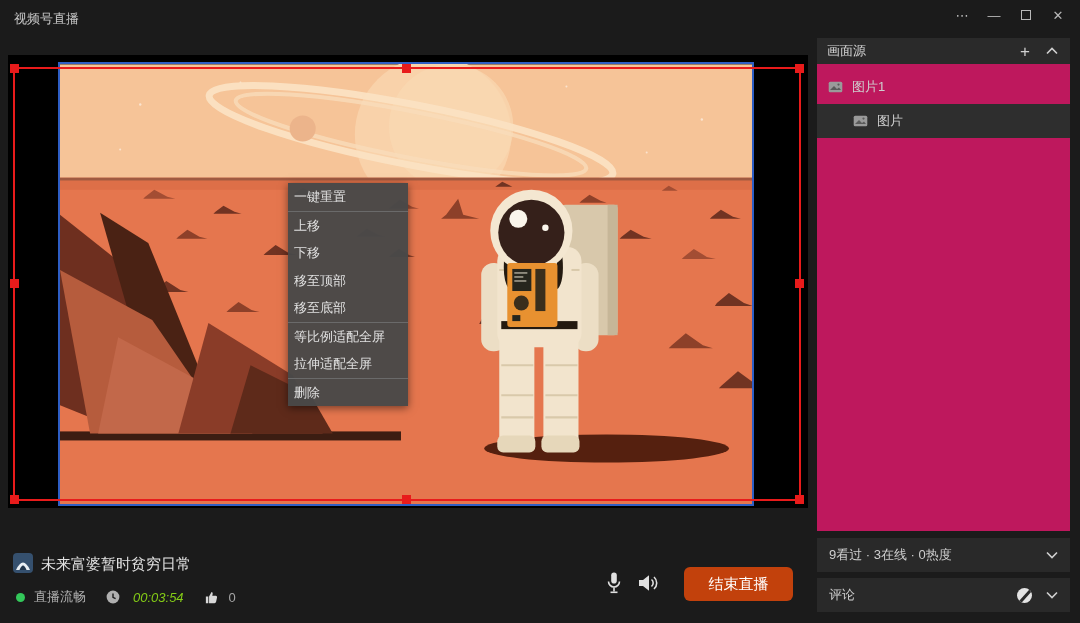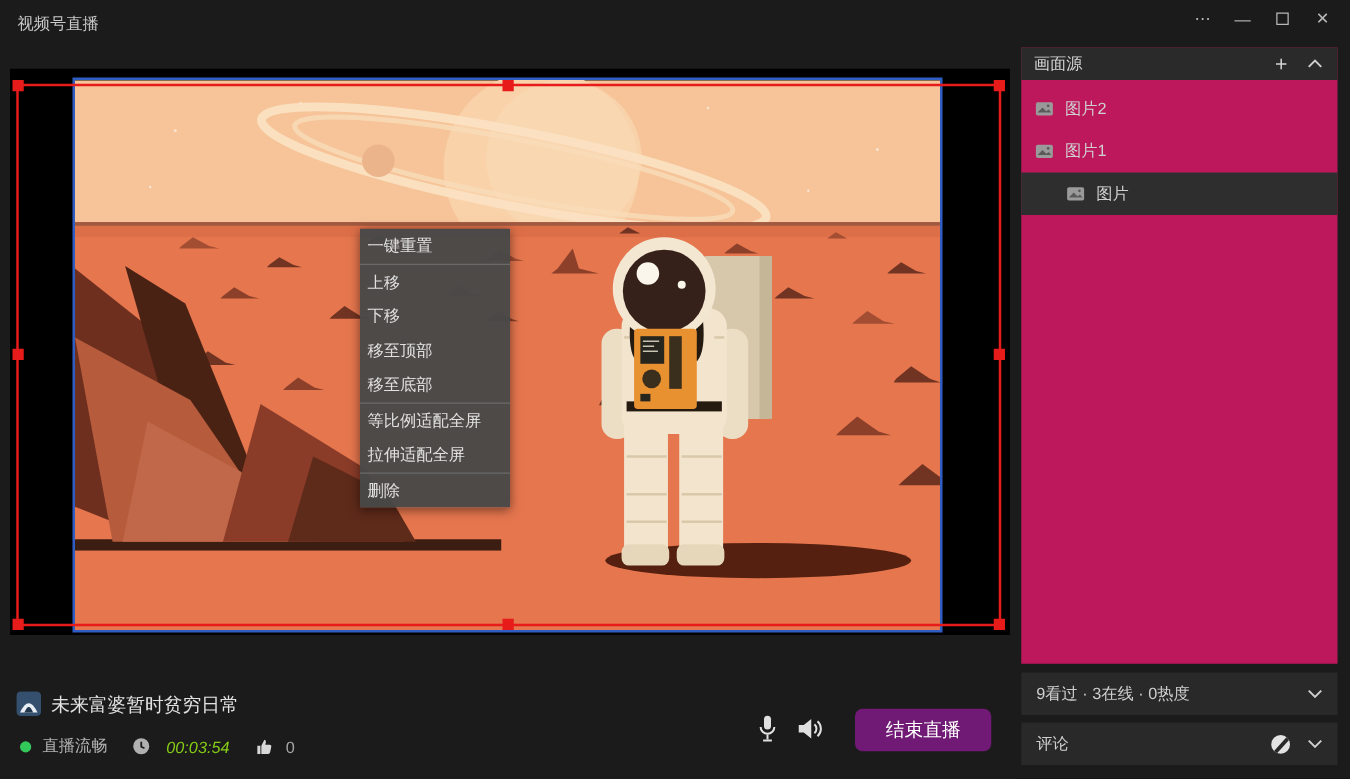--- a/index.html
+++ b/index.html
@@ -52,21 +52,21 @@
   .status-row { left:16px; top:588px; display:flex; align-items:center; }
   .live-dot { width:9px; height:9px; border-radius:50%; background:#33c85a; }
   .status-txt { font-size:13px; color:#b2b2b2; margin-left:9px; }
   .time-txt { font-size:13px; color:#84cc16; margin-left:13px;font-style:italic; }
   .likes-txt { font-size:13px; color:#a5a5a5; margin-left:10px; }
   .ic-gap { margin-left:20px; display:flex; align-items:center; }
 
   
   .mic-btn { left:601px; top:570px; width:26px; height:26px; display:flex; align-items:center; justify-content:center; cursor:pointer; }
   .spk-btn { left:635px; top:570px; width:28px; height:26px; display:flex; align-items:center; justify-content:center; cursor:pointer; }
-  .end-btn { left:684px; top:567px; width:109px; height:34px; background:#701a75; border:none; border-radius:6px; color:#fff; font-size:15px; cursor:pointer; font-family:inherit; }
+  .end-btn { left:684px; top:567px; width:109px; height:34px; background:#c2410c; border:none; border-radius:6px; color:#fff; font-size:15px; cursor:pointer; font-family:inherit; }
 </style>
 </head>
 <body>
 
 <div class="abs app-title">视频号直播</div>
 <div class="abs win-controls">
   <div class="win-btn">⋯</div>
   <div class="win-btn">—</div>
   <div class="win-btn">
       <span class="max-glyph"></span>
@@ -214,28 +214,20 @@
         <polyline points="1,6.5 6,1.5 11,6.5" fill="none" stroke="#cfcfcf" stroke-width="1.6"></polyline>
       </svg>
   </div>
   <div class="src-rows">
     <div class="src-row">
       <svg width="15" height="12" viewBox="0 0 15 12">
           <rect x="0.7" y="0.7" width="13.6" height="10.6" rx="1.5" fill="#9a9a9a"></rect>
           <path d="M2 9 L6 5 L9 8 L11 6.5 L13 9 Z" fill="#5a5a5a"></path>
           <circle cx="10.5" cy="3.6" r="1.1" fill="#5a5a5a"></circle>
         </svg>
-      <span class="lbl">图片2</span>
-    </div>
-    <div class="src-row">
-      <svg width="15" height="12" viewBox="0 0 15 12">
-          <rect x="0.7" y="0.7" width="13.6" height="10.6" rx="1.5" fill="#9a9a9a"></rect>
-          <path d="M2 9 L6 5 L9 8 L11 6.5 L13 9 Z" fill="#5a5a5a"></path>
-          <circle cx="10.5" cy="3.6" r="1.1" fill="#5a5a5a"></circle>
-        </svg>
       <span class="lbl">图片1</span>
     </div>
     <div class="src-row selected">
       <svg width="15" height="12" viewBox="0 0 15 12">
           <rect x="0.7" y="0.7" width="13.6" height="10.6" rx="1.5" fill="#9a9a9a"></rect>
           <path d="M2 9 L6 5 L9 8 L11 6.5 L13 9 Z" fill="#5a5a5a"></path>
           <circle cx="10.5" cy="3.6" r="1.1" fill="#5a5a5a"></circle>
         </svg>
       <span class="lbl">图片</span>
     </div>

